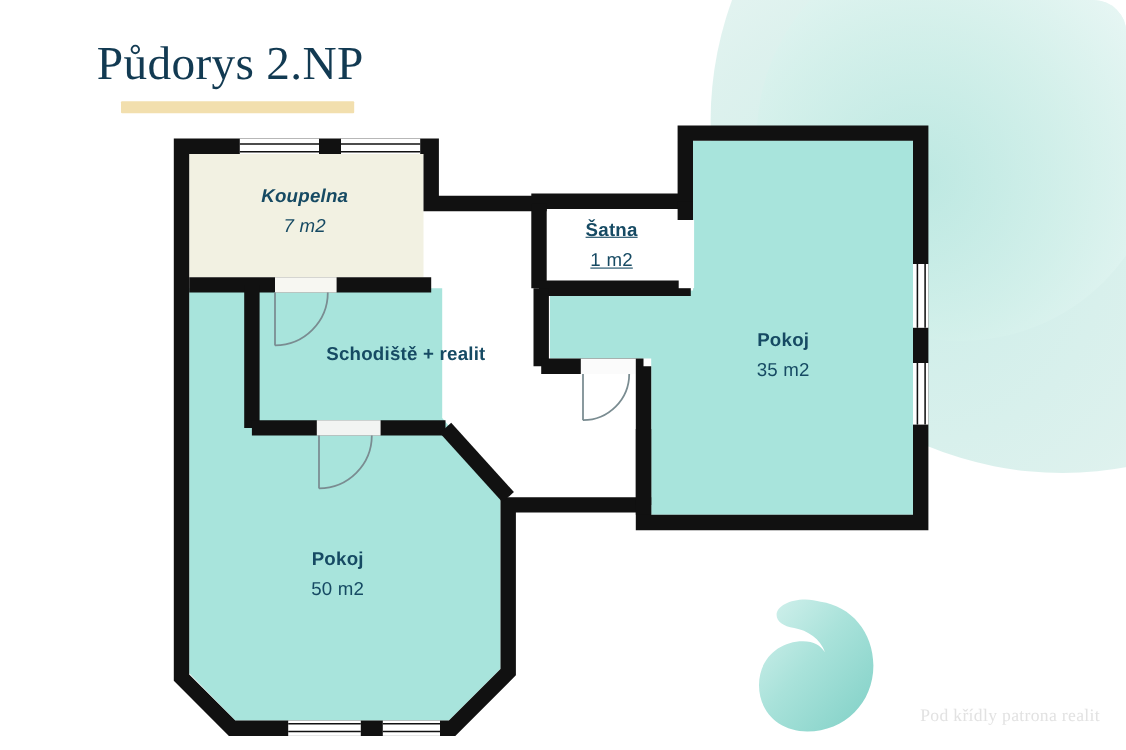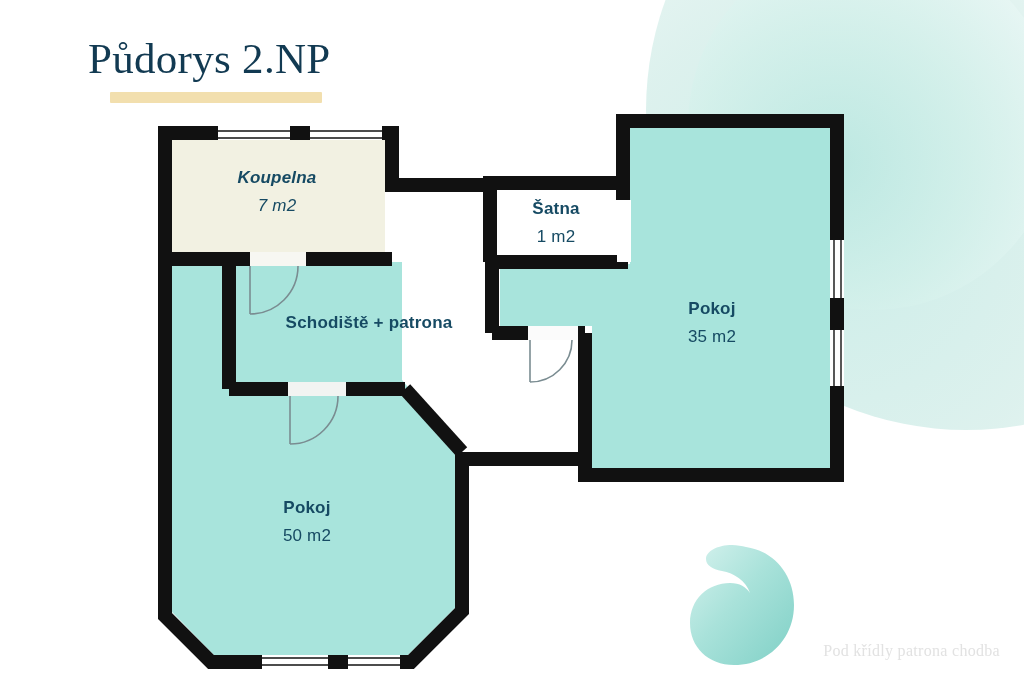--- a/index.html
+++ b/index.html
@@ -10,20 +10,21 @@
   }
   body {
     font-family: "Liberation Sans", sans-serif;
   }
   #page {
     position: relative;
     width: 1024px;
     height: 682px;
     overflow: hidden;
     background: #ffffff;
+    border-radius: 30px;
   }
   
   .bg-blob-large {
     position: absolute;
     left: 646px;
     top: -210px;
     width: 640px;
     height: 640px;
     border-radius: 50%;
     background: radial-gradient(circle at 30% 70%, #c9ece7 0%, #daf0ec 38%, #eef8f6 70%, #f7fcfb 100%);
@@ -247,34 +248,34 @@
                C 18,8 30,2 44,2
                C 49,2 54,3 58,4 Z"></path>
     </g>
   </svg>
 
   <div class="room-label" style="left:277px; top:193px;font-style:italic;">
     <span class="rl-name">Koupelna</span>
     <span class="rl-area">7 m2</span>
   </div>
 
-  <div class="room-label" style="left:556px; top:224px;">
+  <div class="room-label" style="left:556px; top:224px;text-decoration:underline;">
     <span class="rl-name">Šatna</span>
     <span class="rl-area">1 m2</span>
   </div>
 
   <div class="room-label wide" style="left:369px; top:323px;">
-    <span class="rl-name">Schodiště + patrona</span>
+    <span class="rl-name">Schodiště + realit</span>
   </div>
 
   <div class="room-label" style="left:712px; top:324px;">
     <span class="rl-name">Pokoj</span>
     <span class="rl-area">35 m2</span>
   </div>
 
   <div class="room-label" style="left:307px; top:523px;">
     <span class="rl-name">Pokoj</span>
     <span class="rl-area">50 m2</span>
   </div>
 
-  <div class="watermark">Pod křídly patrona chodba</div>
+  <div class="watermark">Pod křídly patrona realit</div>
 
 </div>
 
 </body></html>

